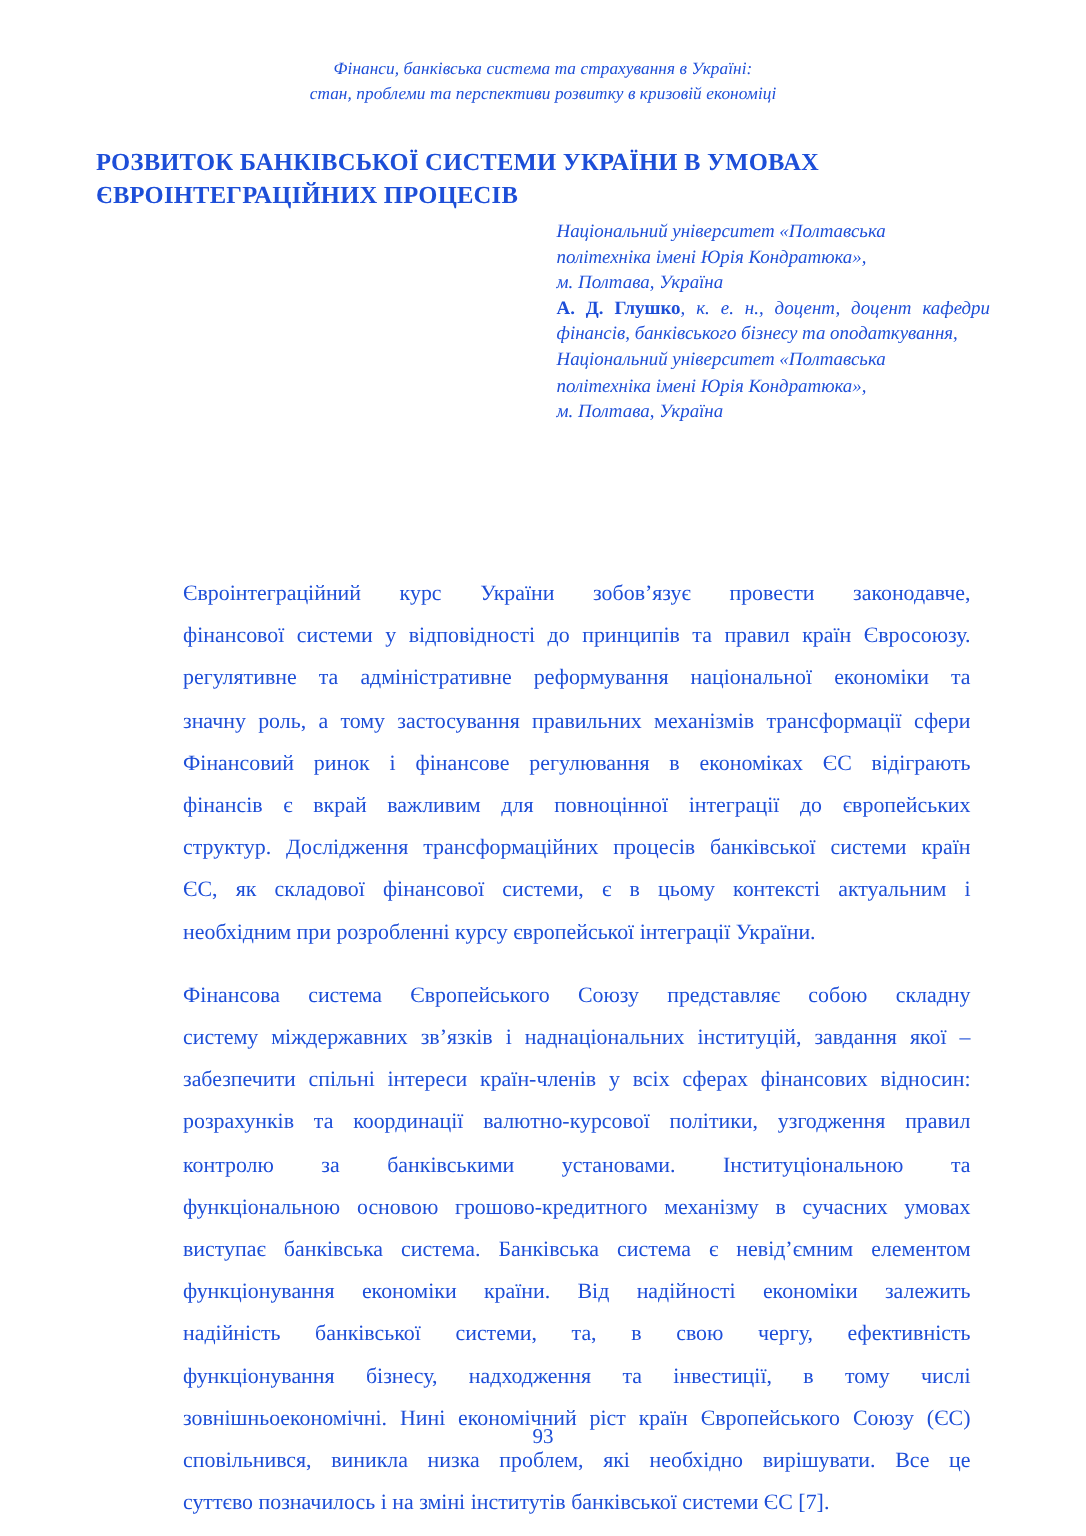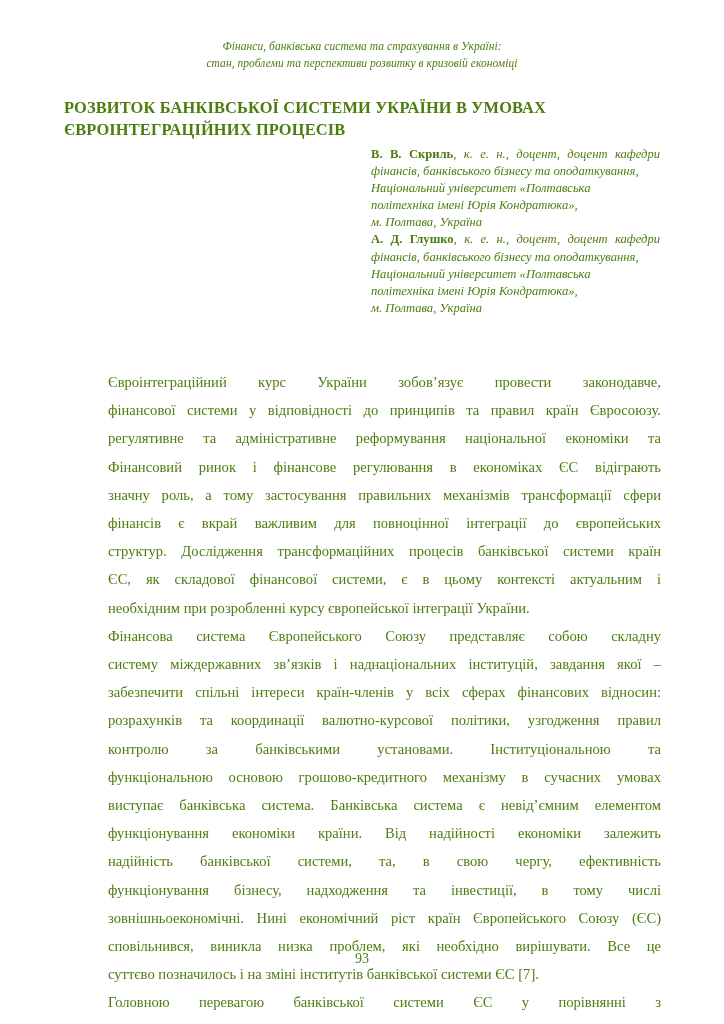--- a/index.html
+++ b/index.html
@@ -10,21 +10,21 @@
   }
 
   .page {
     position: relative;
     width: 724px;
     height: 1024px;
     background: #ffffff;
     margin: 0 auto;
     overflow: hidden;
     font-family: "Liberation Serif", "DejaVu Serif", serif;
-    color: #4d7c0f;
+    color: #1d4ed8;
     -webkit-font-smoothing: antialiased;
   }
 
   
   .running-head {
     position: absolute;
     top: 38px;
     left: 64px;
     width: 596px;
     text-align: center;
@@ -79,21 +79,21 @@
   .body-text {
     position: absolute;
     top: 368px;
     left: 64px;
     width: 597px;
     font-size: 14.6px;
     line-height: 28.2px;
     text-align: justify;
   }
   .body-text p {
-    margin: 0;
+    margin: 14px;
     text-indent: 44px;
     text-align: justify;
     text-align-last: left;
   }
 
   
   .ln {
     display: block;
     text-align: justify;
     text-align-last: justify;
@@ -126,21 +126,20 @@
   </div>
 
   <h1 class="article-title">
     <span class="t-line">РОЗВИТОК БАНКІВСЬКОЇ СИСТЕМИ УКРАЇНИ В УМОВАХ</span>
     <span class="t-line">ЄВРОІНТЕГРАЦІЙНИХ ПРОЦЕСІВ</span>
   </h1>
 
   <div class="authors">
 
     <div class="author-block">
-      <p class="author-para"><span class="author-name">В. В. Скриль</span><span class="author-degree">, к. е. н., доцент, доцент кафедри фінансів, банківського бізнесу та оподаткування,</span></p>
       <p class="author-para">
           <span class="affil-line">Національний університет «Полтавська</span>
           <span class="affil-line">політехніка імені Юрія Кондратюка»,</span>
           <span class="affil-line">м. Полтава, Україна</span>
         </p>
     </div>
 
     <div class="author-block">
       <p class="author-para"><span class="author-name">А. Д. Глушко</span><span class="author-degree">, к. е. н., доцент, доцент кафедри фінансів, банківського бізнесу та оподаткування,</span></p>
       <p class="author-para">
@@ -151,22 +150,22 @@
     </div>
 
   </div>
 
   <div class="body-text">
 
     <p>
       <span class="ln indent">Євроінтеграційний курс України зобов’язує провести законодавче,</span>
       <span class="ln">фінансової системи у відповідності до принципів та правил країн Євросоюзу.</span>
       <span class="ln">регулятивне та адміністративне реформування національної економіки та</span>
+      <span class="ln">значну роль, а тому застосування правильних механізмів трансформації сфери</span>
       <span class="ln">Фінансовий ринок і фінансове регулювання в економіках ЄС відіграють</span>
-      <span class="ln">значну роль, а тому застосування правильних механізмів трансформації сфери</span>
       <span class="ln">фінансів є вкрай важливим для повноцінної інтеграції до європейських</span>
       <span class="ln">структур. Дослідження трансформаційних процесів банківської системи країн</span>
       <span class="ln">ЄС, як складової фінансової системи, є в цьому контексті актуальним і</span>
       <span class="ln last">необхідним при розробленні курсу європейської інтеграції України.</span>
     </p>
 
     <p>
       <span class="ln indent">Фінансова система Європейського Союзу представляє собою складну</span>
       <span class="ln">систему міждержавних зв’язків і наднаціональних інституцій, завдання якої –</span>
       <span class="ln">забезпечити спільні інтереси країн-членів у всіх сферах фінансових відносин:</span>

